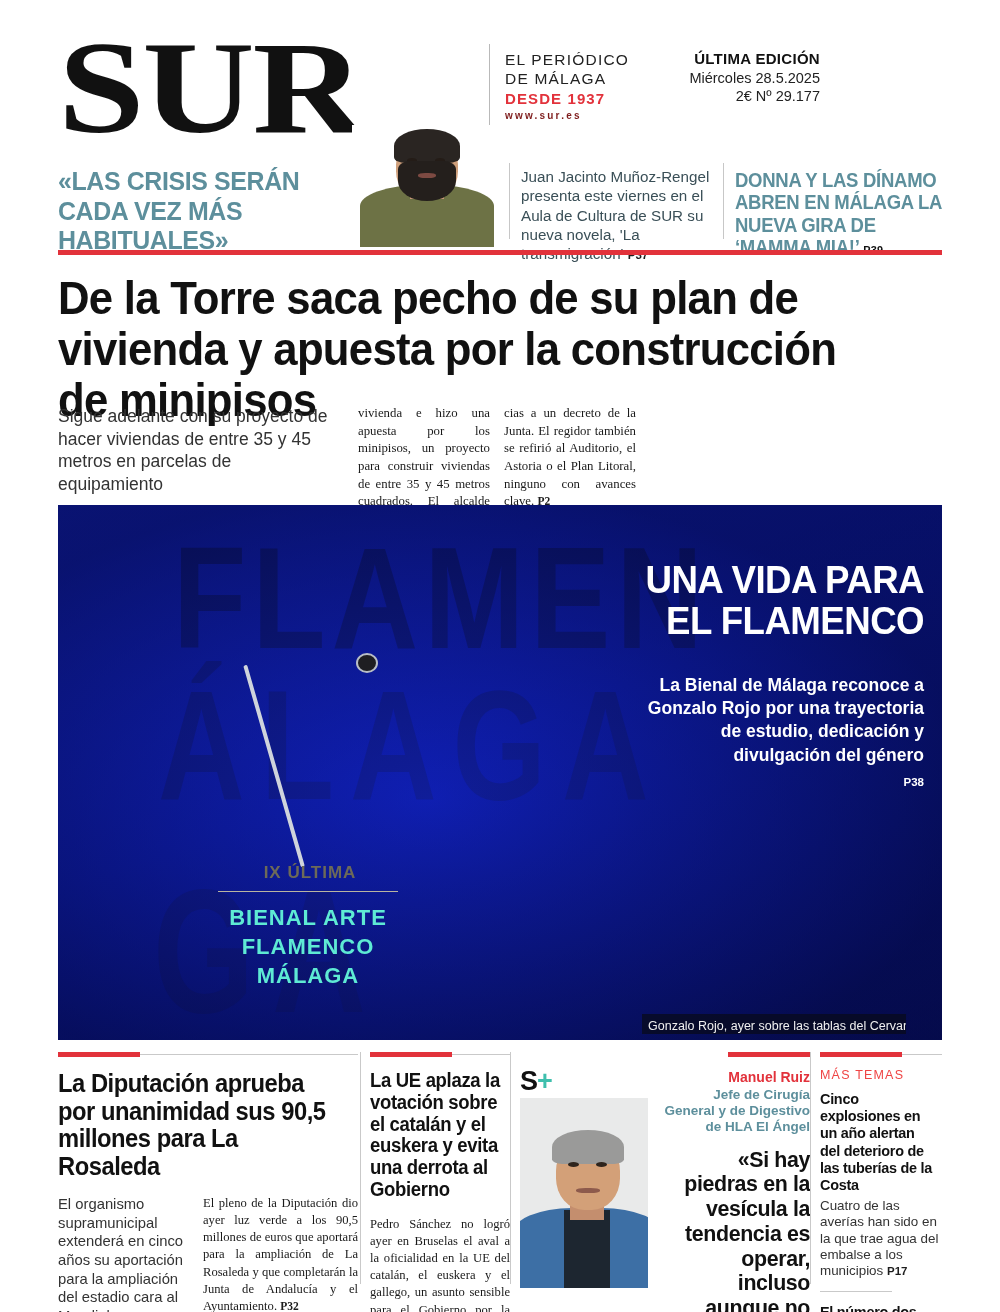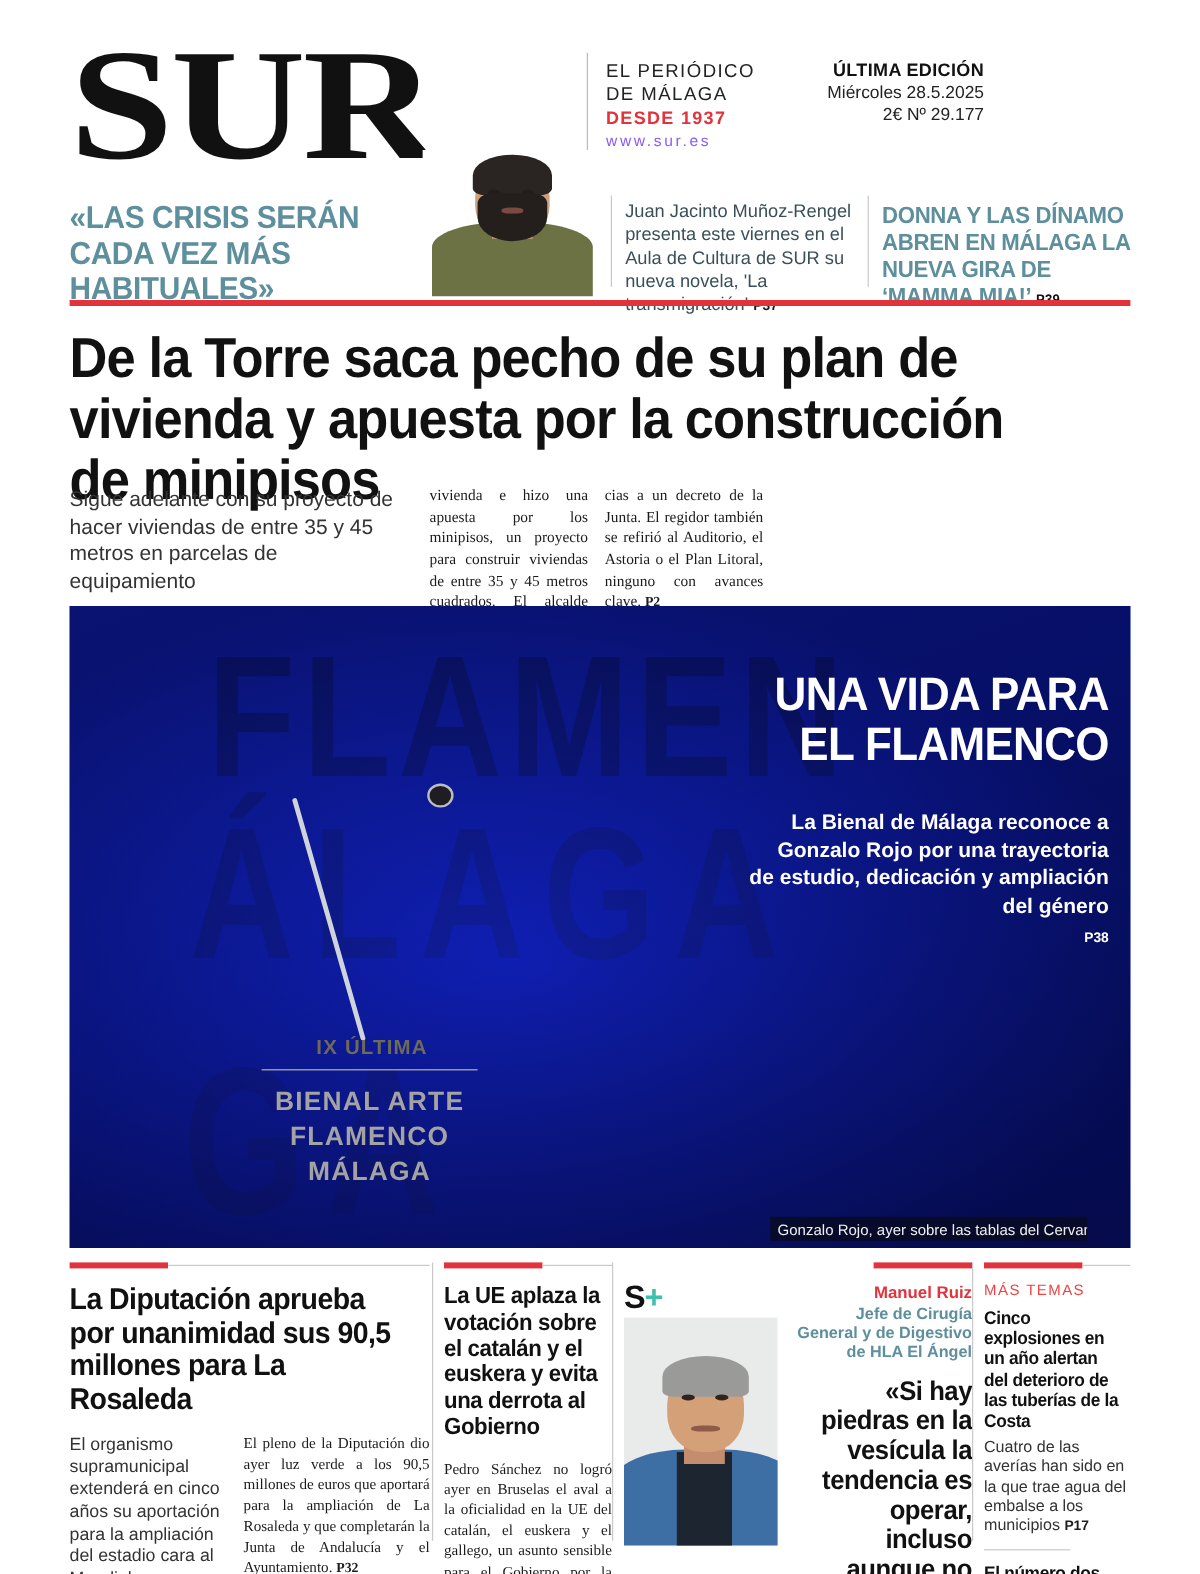--- a/index.html
+++ b/index.html
@@ -18,21 +18,21 @@
     font-weight:700; font-size:132px; line-height:1;
     letter-spacing:-2px; color:#111;
     transform:scaleX(1.18); transform-origin:left top;
   }
   .head-divider { position:absolute; left:489px; top:44px; width:1px; height:96px; background:#b9b9b9; }
   .head-info { position:absolute; left:505px; top:50px; width:180px; }
   .head-info .l1, .head-info .l2 {
     font-size:15.5px; letter-spacing:1.2px; color:#222; line-height:1.25; font-weight:400;
   }
   .head-info .l3 { font-size:15px; letter-spacing:1.1px; color:#e2323b; font-weight:700; margin-top:1px; }
-  .head-info .l4 { font-size:13px; letter-spacing:2.2px; color:#8b5cf6; font-weight:400; margin-top:3px; }
+  .head-info .l4 { font-size:10px; letter-spacing:2.2px; color:#7f1d1d; font-weight:700; margin-top:3px; }
 
   .edition { position:absolute; right:22px; top:50px; text-align:right; }
   .edition .e1 { font-size:15px; font-weight:700; letter-spacing:.3px; color:#111; }
   .edition .e2 { font-size:14.5px; color:#222; margin-top:3px; }
   .edition .e3 { font-size:14.5px; color:#222; margin-top:2px; }
 
   
   .promo { position:absolute; left:0; top:155px; width:1000px; height:100px; }
   .promo-quote {
     position:absolute; left:58px; top:12px; width:300px;
@@ -110,21 +110,21 @@
     transform:scaleY(1.35); transform-origin:left top;
   }
   .ph-vign { position:absolute; inset:0; background:radial-gradient(ellipse at 42% 55%, rgba(30,50,220,.28) 0%, rgba(4,8,50,.55) 75%); }
 
   .mic-stand { position:absolute; left:243px; top:152px; width:4px; height:210px; background:#cfd4dc; transform:rotate(-16deg); transform-origin:bottom center; border-radius:2px; }
   .mic-head { position:absolute; left:298px; top:148px; width:22px; height:20px; background:#1e1e22; border-radius:50%; border:2px solid #b9bec6; }
 
   .podium { position:absolute; left:170px; top:790px; width:0; height:0; }
   .sign-l1 { position:absolute; left:152px; top:358px; width:200px; text-align:center; font-size:17px; font-weight:700; color:#6d6a58; font-family:"Liberation Sans",sans-serif; letter-spacing:1px;}
   .sign-rule { position:absolute; left:160px; top:386px; width:180px; height:1px; background:#b9b4a0; }
-  .sign-l2 { position:absolute; left:150px; top:398px; width:200px; text-align:center; font-size:22px; font-weight:700; color:#a3a3a3; letter-spacing:1px; line-height:1.32; font-family:"Liberation Sans",sans-serif;}
+  .sign-l2 { position:absolute; left:150px; top:398px; width:200px; text-align:center; font-size:22px; font-weight:700; color:#5eead4; letter-spacing:1px; line-height:1.32; font-family:"Liberation Sans",sans-serif;}
 
   .man { position:absolute; left:350px; top:608px; width:0; height:0; }
 
   .photo-txt { position:absolute; right:18px; top:55px; width:300px; text-align:right; }
   .photo-txt h2 {
     font-size:39px; font-weight:700; color:#fff; line-height:1.05;
     letter-spacing:-.6px; transform:scaleX(.94); transform-origin:right top;
   }
   .photo-txt .sub {
     margin-top:32px; font-size:17.5px; font-weight:700; color:#fff; line-height:1.33;
@@ -282,21 +282,21 @@
       
       
       
       
       
       
     </div>
 
     <div class="photo-txt">
       <h2>UNA VIDA PARA EL FLAMENCO</h2>
-      <div class="sub">La Bienal de Málaga reconoce a Gonzalo Rojo por una trayectoria de estudio, dedicación y ampliación del género</div>
+      <div class="sub">La Bienal de Málaga reconoce a Gonzalo Rojo por una trayectoria de estudio, dedicación y divulgación del género</div>
       <div class="pg">P38</div>
     </div>
 
     <div class="caption-bar">
       <span class="c1">Gonzalo Rojo, ayer sobre las tablas del Cervantes.</span>
       
     </div>
   </div>
 
   <div class="bottom">

